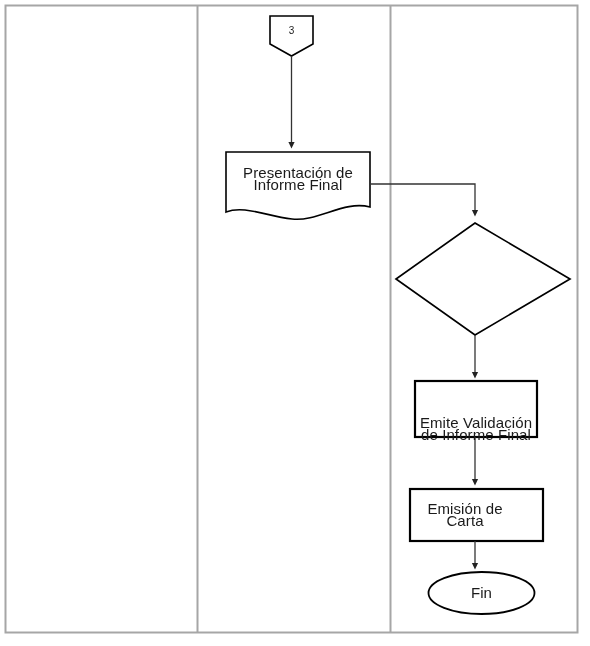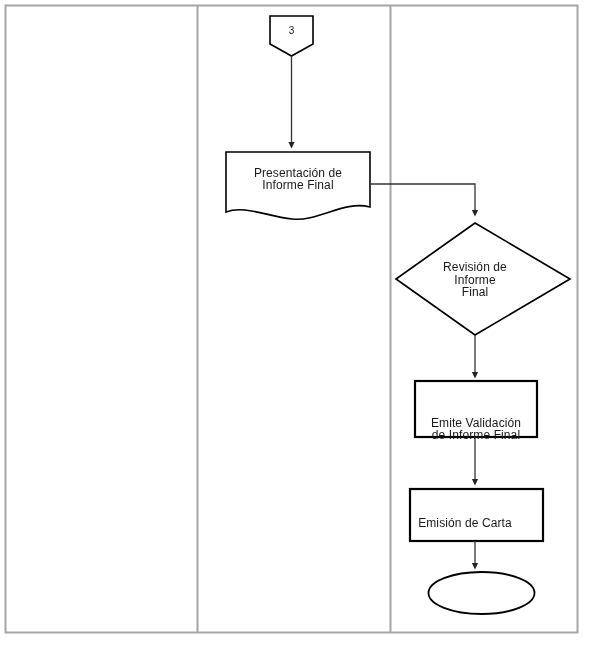--- a/index.html
+++ b/index.html
@@ -27,21 +27,21 @@
     height: 646px;
     display: block;
   }
   .node-label {
     position: absolute;
     display: flex;
     align-items: center;
     justify-content: center;
     text-align: center;
     color: #1a1a1a;
-    font-size: 12px;
+    font-size: 15px;
     line-height: 12.5px;
     letter-spacing: 0.1px;
     pointer-events: none;
     white-space: pre-line;
   }
   .node-label.small {
     font-size: 10px;
   }
 </style>
 </head>
@@ -84,23 +84,21 @@
     <line x1="475" y1="541" x2="475" y2="566" stroke="#333333" stroke-width="1.3" marker-end="url(#arrowhead)"></line>
 
     <ellipse cx="481.5" cy="593" rx="53" ry="21" fill="#ffffff" stroke="#000000" stroke-width="1.8"></ellipse>
   </svg>
 
   <div class="node-label small" style="left:270px; top:16px; width:43px; height:30px;">3</div>
 
   <div class="node-label" style="left:226px; top:155px; width:144px; height:48px;">Presentación de
 Informe Final</div>
 
-  <div class="node-label" style="left:422px; top:260px; width:106px; height:40px;">Revisión de
-Informe
-Final</div>
 
   <div class="node-label" style="left:415px; top:401px; width:122px; height:56px;">Emite Validación
 de Informe Final</div>
 
-  <div class="node-label" style="left:410px; top:489px; width:110px; height:52px;margin-top:8px;">Emisión de Carta</div>
+  <div class="node-label" style="left:410px; top:489px; width:110px; height:52px;">Emisión de Carta</div>
 
+  <div class="node-label" style="left:428px; top:572px; width:107px; height:42px;">Fin</div>
 
 </div>
 
 </body></html>

